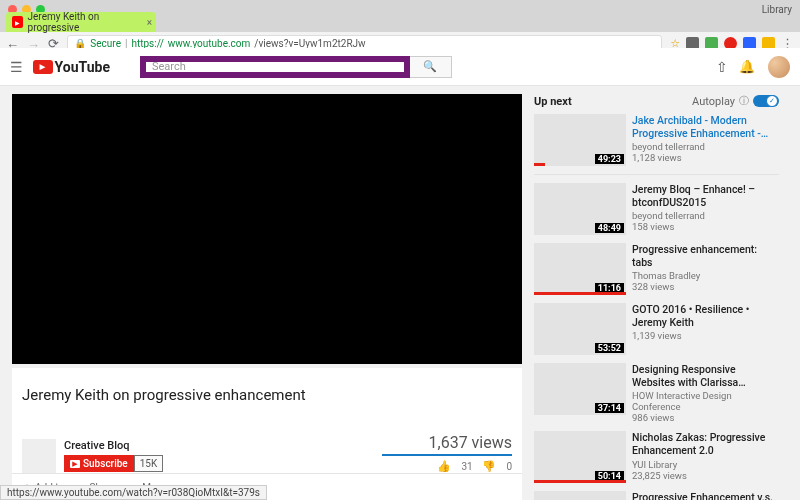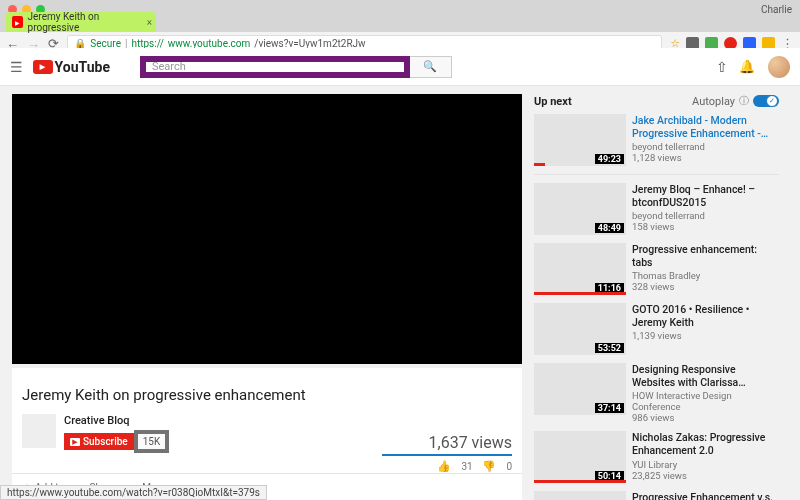--- a/index.html
+++ b/index.html
@@ -39,29 +39,29 @@
 .mast-right{margin-left:auto;display:flex;align-items:center;gap:12px;}
 .upload{color:#555;font-size:14px;}
 .bell{color:#555;font-size:13px;}
 .avatar{width:22px;height:22px;border-radius:50%;background:radial-gradient(circle at 30% 30%, #f0c9a0, #c98f5e);}
 
 .content{display:flex;flex:1;overflow:hidden;padding:8px 12px;gap:12px;}
 .left{width:510px;}
 .player{width:510px;height:270px;background:#000;}
 .title-row{background:#fff;padding:18px 10px 6px;margin-top:4px;}
 .vtitle{font-size:15px;color:#222;font-weight:400;}
-.meta-row{background:#fff;padding:4px 10px 0;display:flex;}
+.meta-row{background:#fff;padding:4px 10px 0;display:flex;align-items:flex-end;}
 .chan-block{display:flex;gap:8px;}
 .chan-avatar{width:34px;height:34px;background:#eee;}
 .chan-info{display:flex;flex-direction:column;gap:3px;}
 .chan-name{font-size:11px;color:#222;font-weight:500;}
 .sub-row{display:flex;align-items:center;}
 .sub-btn{background:#e62117;color:#fff;font-size:10px;font-weight:500;padding:3px 6px;display:flex;align-items:center;gap:3px;}
 .sub-btn .p{background:#fff;color:#e62117;font-size:7px;border-radius:1px;width:10px;height:8px;display:inline-flex;align-items:center;justify-content:center;}
-.sub-count{background:#fafafa;border:4px solid #737373;font-size:10px;padding:2px 5px;color:#555;}
+.sub-count{background:#fafafa;border:1px solid #737373;font-size:10px;padding:2px 5px;color:#555;}
 .views-block{margin-left:auto;text-align:right;margin-top:19px;}
 .views{font-size:16px;color:#555;}
 .likes-bar{height:2px;background:#167ac6;width:130px;margin-left:auto;margin-top:2px;margin-bottom:4px;}
 .likes-row{display:flex;gap:10px;justify-content:flex-end;font-size:10px;color:#777;align-items:center;}
 .thumb{font-size:11px;}
 .action-row{background:#fff;border-top:1px solid #e5e5e5;padding:6px 10px;display:flex;gap:14px;font-size:10px;color:#666;align-items:center;}
 .action-row .ai{display:flex;align-items:center;gap:3px;}
 .desc{background:#fff;border-top:1px solid #e5e5e5;padding:8px 10px 0;font-size:10px;color:#333;line-height:1.4;}
 .desc .pub{font-weight:bold;margin-bottom:2px;}
 .desc p{margin-bottom:4px;}
@@ -86,21 +86,21 @@
 .status-bar{position:absolute;bottom:0;left:0;background:#f3f3f3;border:1px solid #ccc;font-size:10px;color:#444;padding:1px 6px;}
 </style>
 </head>
 <body>
 
 <div class="chrome-top">
   <div class="traffic">
     <div class="dot red"></div>
     <div class="dot yel"></div>
     <div class="dot grn"></div>
-    <span class="username" style="margin-left:auto;">Charlie</span>
+    <span class="username" style="margin-left:auto;">Library</span>
   </div>
   <div class="tabbar">
     <div class="tab">
       <span class="fav"></span>
       <span>Jeremy Keith on progressive</span>
       <span class="x">×</span>
     </div>
   </div>
   <div class="toolbar">
     <span class="nav-ico">←</span>

